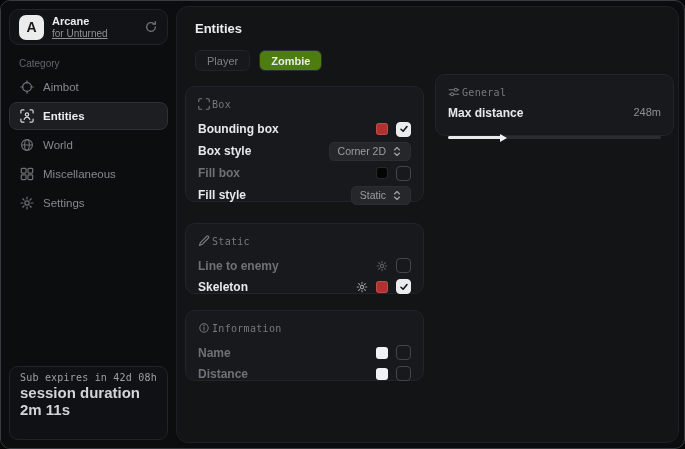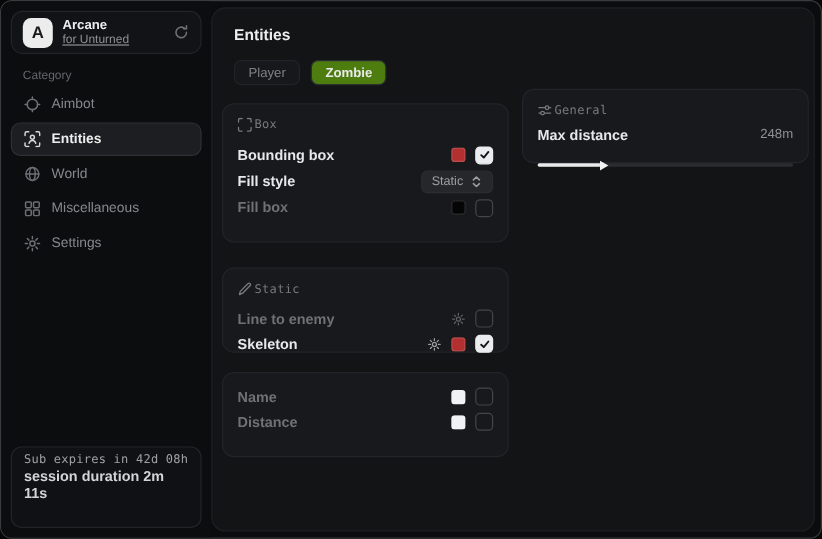--- a/index.html
+++ b/index.html
@@ -15,21 +15,21 @@
   .brand-sub { font-size:10px; color:#8d9095;text-decoration:underline; }
   .brand .icon-btn { color:#6d7075; display:flex; cursor:pointer; }
   .cat-label { position:absolute; left:18px; top:57px; font-size:10px; color:#63666b; }
   .nav { position:absolute; left:8px; top:72px; right:8px; display:flex; flex-direction:column; gap:1px;justify-content:flex-end; }
   .nav-item { height:28px; display:flex; align-items:center; gap:9px; padding:0 10px; border-radius:8px; color:#85888d; font-size:11.5px; border:1px solid transparent; cursor:pointer; }
   .nav-item .nicon { display:flex; color:#6d7075; }
   .nav-item.active { background:#1d1e21; border-color:#2f3034; color:#eceded; font-weight:bold; }
   .nav-item.active .nicon { color:#d6d7d9; }
   .side-footer { position:absolute; left:8px; right:8px; bottom:8px; background:#101114; border:1px solid #232428; border-radius:9px; padding:5px 10px 21px; }
   .side-footer .l1 { font-family:"DejaVu Sans Mono",monospace; font-size:10px; color:#9da0a4; letter-spacing:0.2px; }
-  .side-footer .l2 { font-size:12px; font-weight:bold; color:#d2d4d7; margin-top:1px; }
+  .side-footer .l2 { font-size:15px; font-weight:bold; color:#d2d4d7; margin-top:1px; }
 
   
   .panel { position:absolute; left:175px; top:5px; right:5px; bottom:5px; background:#131416; border:1px solid #1f2024; border-radius:12px; }
   .page-title { position:absolute; left:18px; top:14px; font-size:13px; font-weight:bold; color:#eceded; }
   .tabs { position:absolute; left:18px; top:43px; display:flex; gap:9px; }
   .tab { height:21px; padding:0 11px; border-radius:6px; font-size:11px; display:flex; align-items:center; background:#17181b; border:1px solid #222327; color:#7d8085; font-family:"Liberation Sans",sans-serif; cursor:pointer; }
   .tab.active { background:#4d7c0f; border-color:#2c2d31; color:#e9eaec; font-weight:bold; }
 
   .card { position:absolute; background:#18191c; border:1px solid #232429; border-radius:10px; padding:9px 12px 8px; }
   .card-head { display:flex; align-items:center; gap:2px; height:16px; margin-bottom:6px; color:#76797e; }
@@ -173,38 +173,52 @@
         <span class="ctrls">
           <span class="swatch" style="background: rgb(179, 48, 48);"></span>
           <span class="checkbox checked">
             <svg width="10" height="10" viewBox="0 0 14 14" fill="none" stroke="#141416" stroke-width="2.2" stroke-linecap="round" stroke-linejoin="round">
                 <polyline points="2.8 7.4 5.8 10.2 11.2 3.6"></polyline>
               </svg>
           </span>
         </span>
       </div>
       <div class="row">
+        <span class="lbl">Box style</span>
+        <span class="ctrls">
+          <button class="select">
+            <span>Corner 2D</span>
+            <span>
+              <svg width="10" height="11" viewBox="0 0 12 13" fill="none" stroke="currentColor" stroke-width="1.6" stroke-linecap="round" stroke-linejoin="round">
+                  <polyline points="3 4.6 6 1.8 9 4.6"></polyline>
+                  <polyline points="3 8.4 6 11.2 9 8.4"></polyline>
+                </svg>
+            </span>
+          </button>
+        </span>
+      </div>
+      <div class="row">
+        <span class="lbl muted">Fill box</span>
+        <span class="ctrls">
+          <span class="swatch" style="background: rgb(5, 5, 5);"></span>
+          <span class="checkbox"></span>
+        </span>
+      </div>
+      <div class="row">
         <span class="lbl">Fill style</span>
         <span class="ctrls">
           <button class="select">
             <span>Static</span>
             <span>
               <svg width="10" height="11" viewBox="0 0 12 13" fill="none" stroke="currentColor" stroke-width="1.6" stroke-linecap="round" stroke-linejoin="round">
                   <polyline points="3 4.6 6 1.8 9 4.6"></polyline>
                   <polyline points="3 8.4 6 11.2 9 8.4"></polyline>
                 </svg>
             </span>
           </button>
-        </span>
-      </div>
-      <div class="row">
-        <span class="lbl muted">Fill box</span>
-        <span class="ctrls">
-          <span class="swatch" style="background: rgb(5, 5, 5);"></span>
-          <span class="checkbox"></span>
         </span>
       </div>
     </section>
 
     <section class="card" id="lines-card">
       <div class="card-head">
         <span>
           <svg width="12" height="12" viewBox="0 0 16 16" fill="none" stroke="currentColor" stroke-width="1.5" stroke-linecap="round" stroke-linejoin="round">
               <path d="M2 14l1-3.6L11.4 2a1.55 1.55 0 0 1 2.6 2L5.6 12.4 2 14z"></path>
             </svg>
@@ -236,20 +250,30 @@
           <span class="checkbox checked">
             <svg width="10" height="10" viewBox="0 0 14 14" fill="none" stroke="#141416" stroke-width="2.2" stroke-linecap="round" stroke-linejoin="round">
                 <polyline points="2.8 7.4 5.8 10.2 11.2 3.6"></polyline>
               </svg>
           </span>
         </span>
       </div>
     </section>
 
     <section class="card" id="info-card">
+      <div class="card-head">
+        <span>
+          <svg width="12" height="12" viewBox="0 0 16 16" fill="none" stroke="currentColor" stroke-width="1.4" stroke-linecap="round">
+              <circle cx="8" cy="8" r="5.6"></circle>
+              <line x1="8" y1="7.4" x2="8" y2="10.8"></line>
+              <circle cx="8" cy="5" r="0.4" fill="currentColor"></circle>
+            </svg>
+        </span>
+        <span class="card-title">Information</span>
+      </div>
       <div class="row">
         <span class="lbl muted">Name</span>
         <span class="ctrls">
           <span class="swatch" style="background: rgb(241, 242, 243);"></span>
           <span class="checkbox"></span>
         </span>
       </div>
       <div class="row">
         <span class="lbl muted">Distance</span>
         <span class="ctrls">

